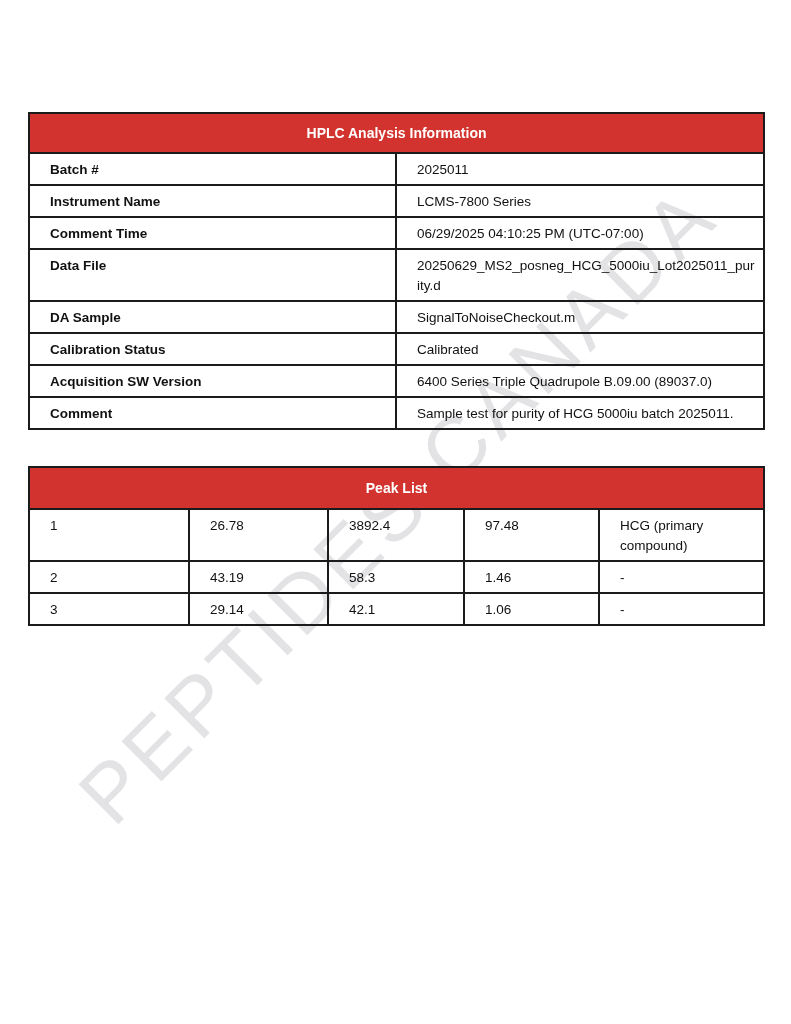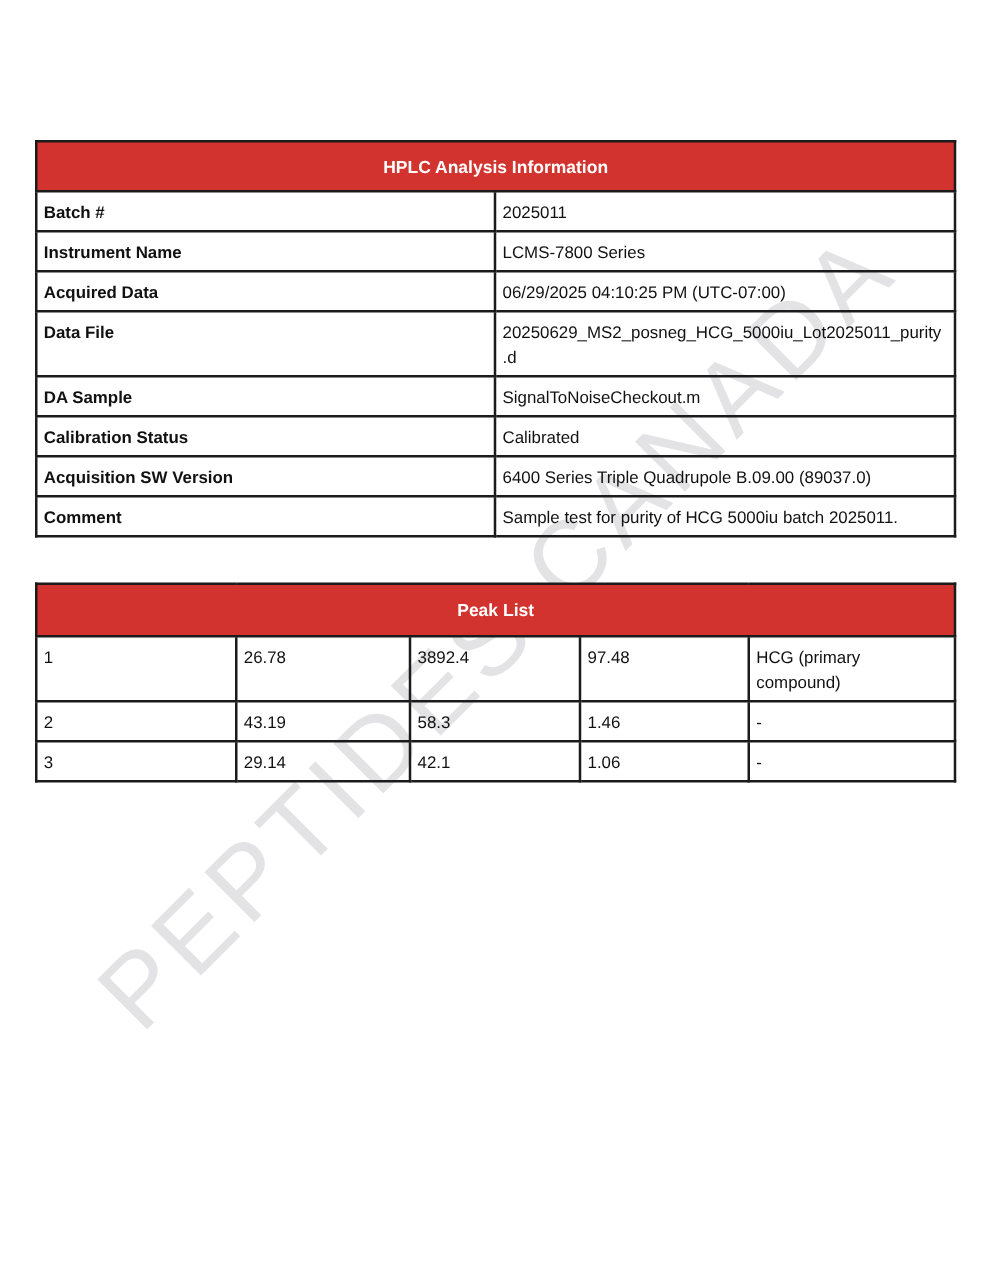--- a/index.html
+++ b/index.html
@@ -37,21 +37,21 @@
     border-collapse:collapse;
     table-layout:fixed;
     font-size:13.5px;
     line-height:20px;
   }
   table.info{top:112px;}
   table.peaks{top:466px;}
   .tbl td,.tbl th{
     border:2px solid var(--border-color);
     vertical-align:top;
-    padding:6px 8px 4px 5px;
+    padding:6px 8px 4px 20px;
     overflow-wrap:anywhere;
     text-align:left;
     background:transparent;
   }
   .tbl tr.title-row td{
     background:var(--header-red);
     color:#ffffff;
     font-weight:bold;
     font-size:14px;
     text-align:center;
@@ -86,21 +86,21 @@
       </tr>
       <tr class="data-row">
         <td class="lbl">Batch #</td>
         <td class="val">2025011</td>
       </tr>
       <tr class="data-row">
         <td class="lbl">Instrument Name</td>
         <td class="val">LCMS-7800 Series</td>
       </tr>
       <tr class="data-row">
-        <td class="lbl">Acquired Data</td>
+        <td class="lbl">Comment Time</td>
         <td class="val">06/29/2025 04:10:25 PM (UTC-07:00)</td>
       </tr>
       <tr class="data-row">
         <td class="lbl">Data File</td>
         <td class="val">20250629_MS2_posneg_HCG_5000iu_Lot2025011_purity.d</td>
       </tr>
       <tr class="data-row">
         <td class="lbl">DA Sample</td>
         <td class="val">SignalToNoiseCheckout.m</td>
       </tr>

